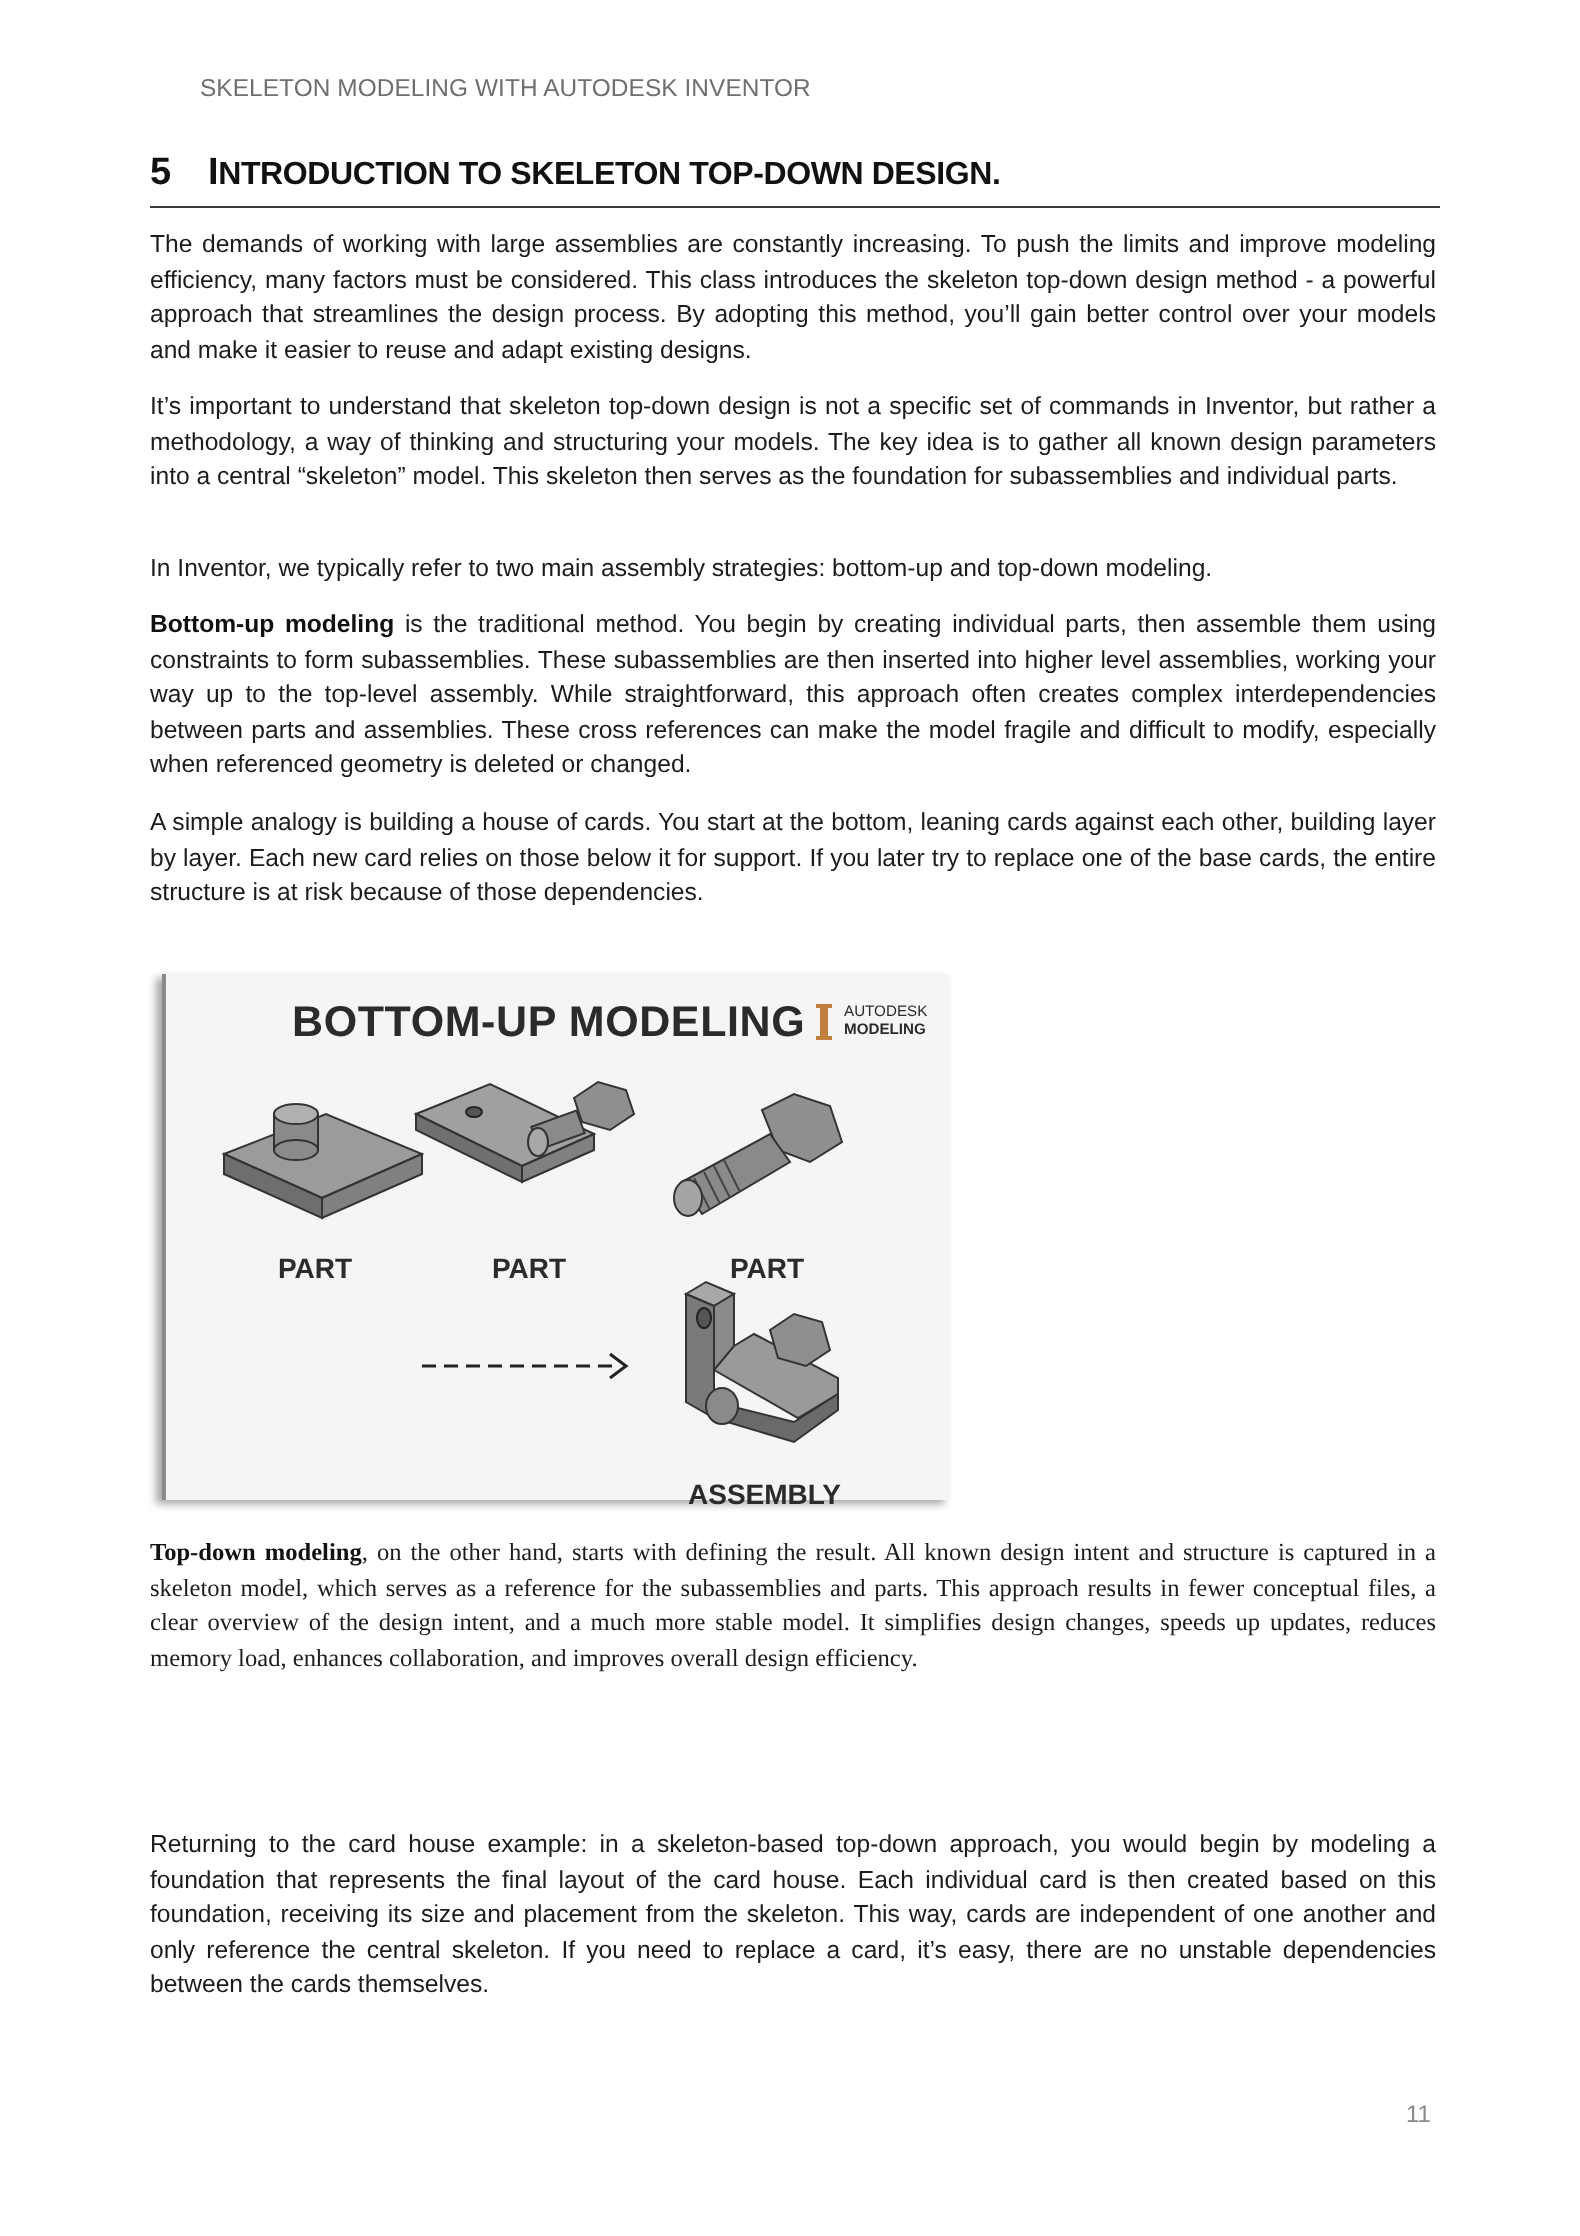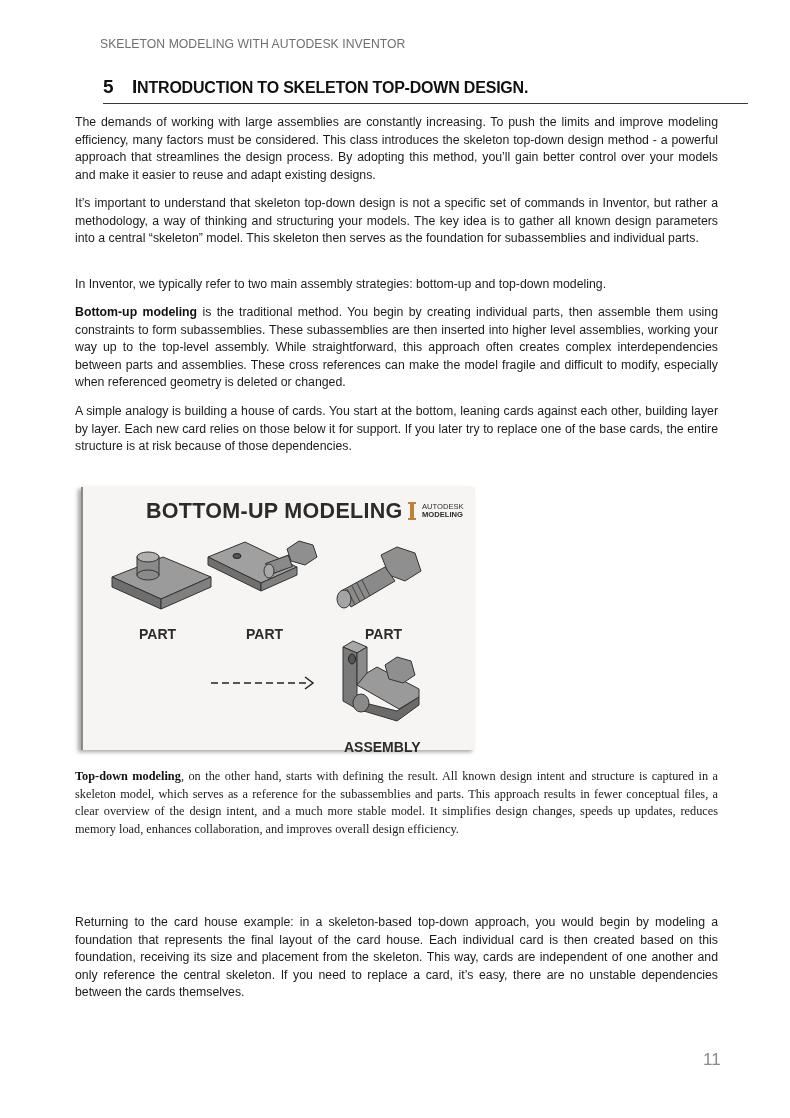--- a/index.html
+++ b/index.html
@@ -2,48 +2,48 @@
 <html><head>
 <meta charset="utf-8">
 <style>
   html, body { margin: 0; padding: 0; background: #ffffff; }
   body { width: 790px; height: 1118px; position: relative; overflow: hidden;
          font-family: "Liberation Sans", "DejaVu Sans", sans-serif; color: #1a1a1a; }
   .running-header { position: absolute; left: 75px; top: 37px; font-size: 12.2px;
          color: #6f6f6f; letter-spacing: 0.05px; margin-left: 25px; }
   .heading { position: absolute; left: 75px; top: 76px; width: 645px;
          border-bottom: 1px solid #3a3a3a; padding-bottom: 5px;
-         font-weight: bold; color: #111; margin-left: 28px; }
+         font-weight: bold; color: #111; }
   .heading .num { font-size: 19px; display: inline-block; width: 29px; }
   .heading .title { font-size: 16px; letter-spacing: -0.2px; }
   .heading .title .cap { font-size: 19px; }
   .body-text { position: absolute; left: 75px; width: 643px; font-size: 12.3px;
          line-height: 17.6px; text-align: justify; color: #1c1c1c; }
   .body-text p { margin: 0; }
   .body-text b { font-weight: bold; color: #111; }
   .p1 { top: 114px; } .p2 { top: 195px; } .p3 { top: 276px; }
   .p4 { top: 304px; } .p5 { top: 403px; } .p6 { top: 768px; font-family: Liberation Serif, serif; } .p7 { top: 914px; }
 
   .figure { position: absolute; left: 81px; top: 487px; width: 392px; height: 263px;
          background: #f6f5f3; box-shadow: -3px 2px 4px rgba(0,0,0,0.35);
          border-left: 2px solid #8a8a8a; }
   .fig-title { position: absolute; left: 63px; top: 12px; font-size: 21.5px;
          font-weight: bold; color: #2b2b2b; letter-spacing: 0.3px; }
-  .brand { position: absolute; left: 325px; top: 15px; display: flex; align-items: center; }
+  .brand { position: absolute; left: 325px; top: 15px; display: flex; align-items: flex-start; }
   .brand-logo { width: 8px; height: 18px; position: relative; margin-right: 6px; }
   .brand-logo::before { content: ""; position: absolute; left: 2px; top: 0; width: 4px; height: 18px; background: #c17f3c; }
   .brand-logo::after { content: ""; position: absolute; left: 0; top: 0; width: 8px; height: 18px;
          border-top: 2px solid #c17f3c; border-bottom: 2px solid #c17f3c; box-sizing: border-box; }
   .brand-text { font-size: 7.6px; line-height: 8.5px; color: #2b2b2b; }
   .brand-text .b2 { font-weight: bold; }
   .part-label, .assembly-label { position: absolute; font-size: 14px; font-weight: bold; color: #2b2b2b; }
   .pl1 { left: 56px; top: 139px; } .pl2 { left: 163px; top: 139px; } .pl3 { left: 282px; top: 139px; }
   .assembly-label { left: 261px; top: 252px; }
   svg { position: absolute; }
-  .page-number { position: absolute; left: 703px; top: 1050px; font-size: 17px; color: #8a8a8a; }
+  .page-number { position: absolute; left: 703px; top: 1050px; font-size: 12px; color: #8a8a8a; }
 </style>
 </head>
 <body>
 
 <div class="running-header">SKELETON MODELING WITH AUTODESK INVENTOR</div>
 
 <div class="heading">
   <span class="num">5</span><span class="title"><span class="cap">I</span><span>NTRODUCTION TO SKELETON TOP-DOWN DESIGN.</span></span>
 </div>
 

